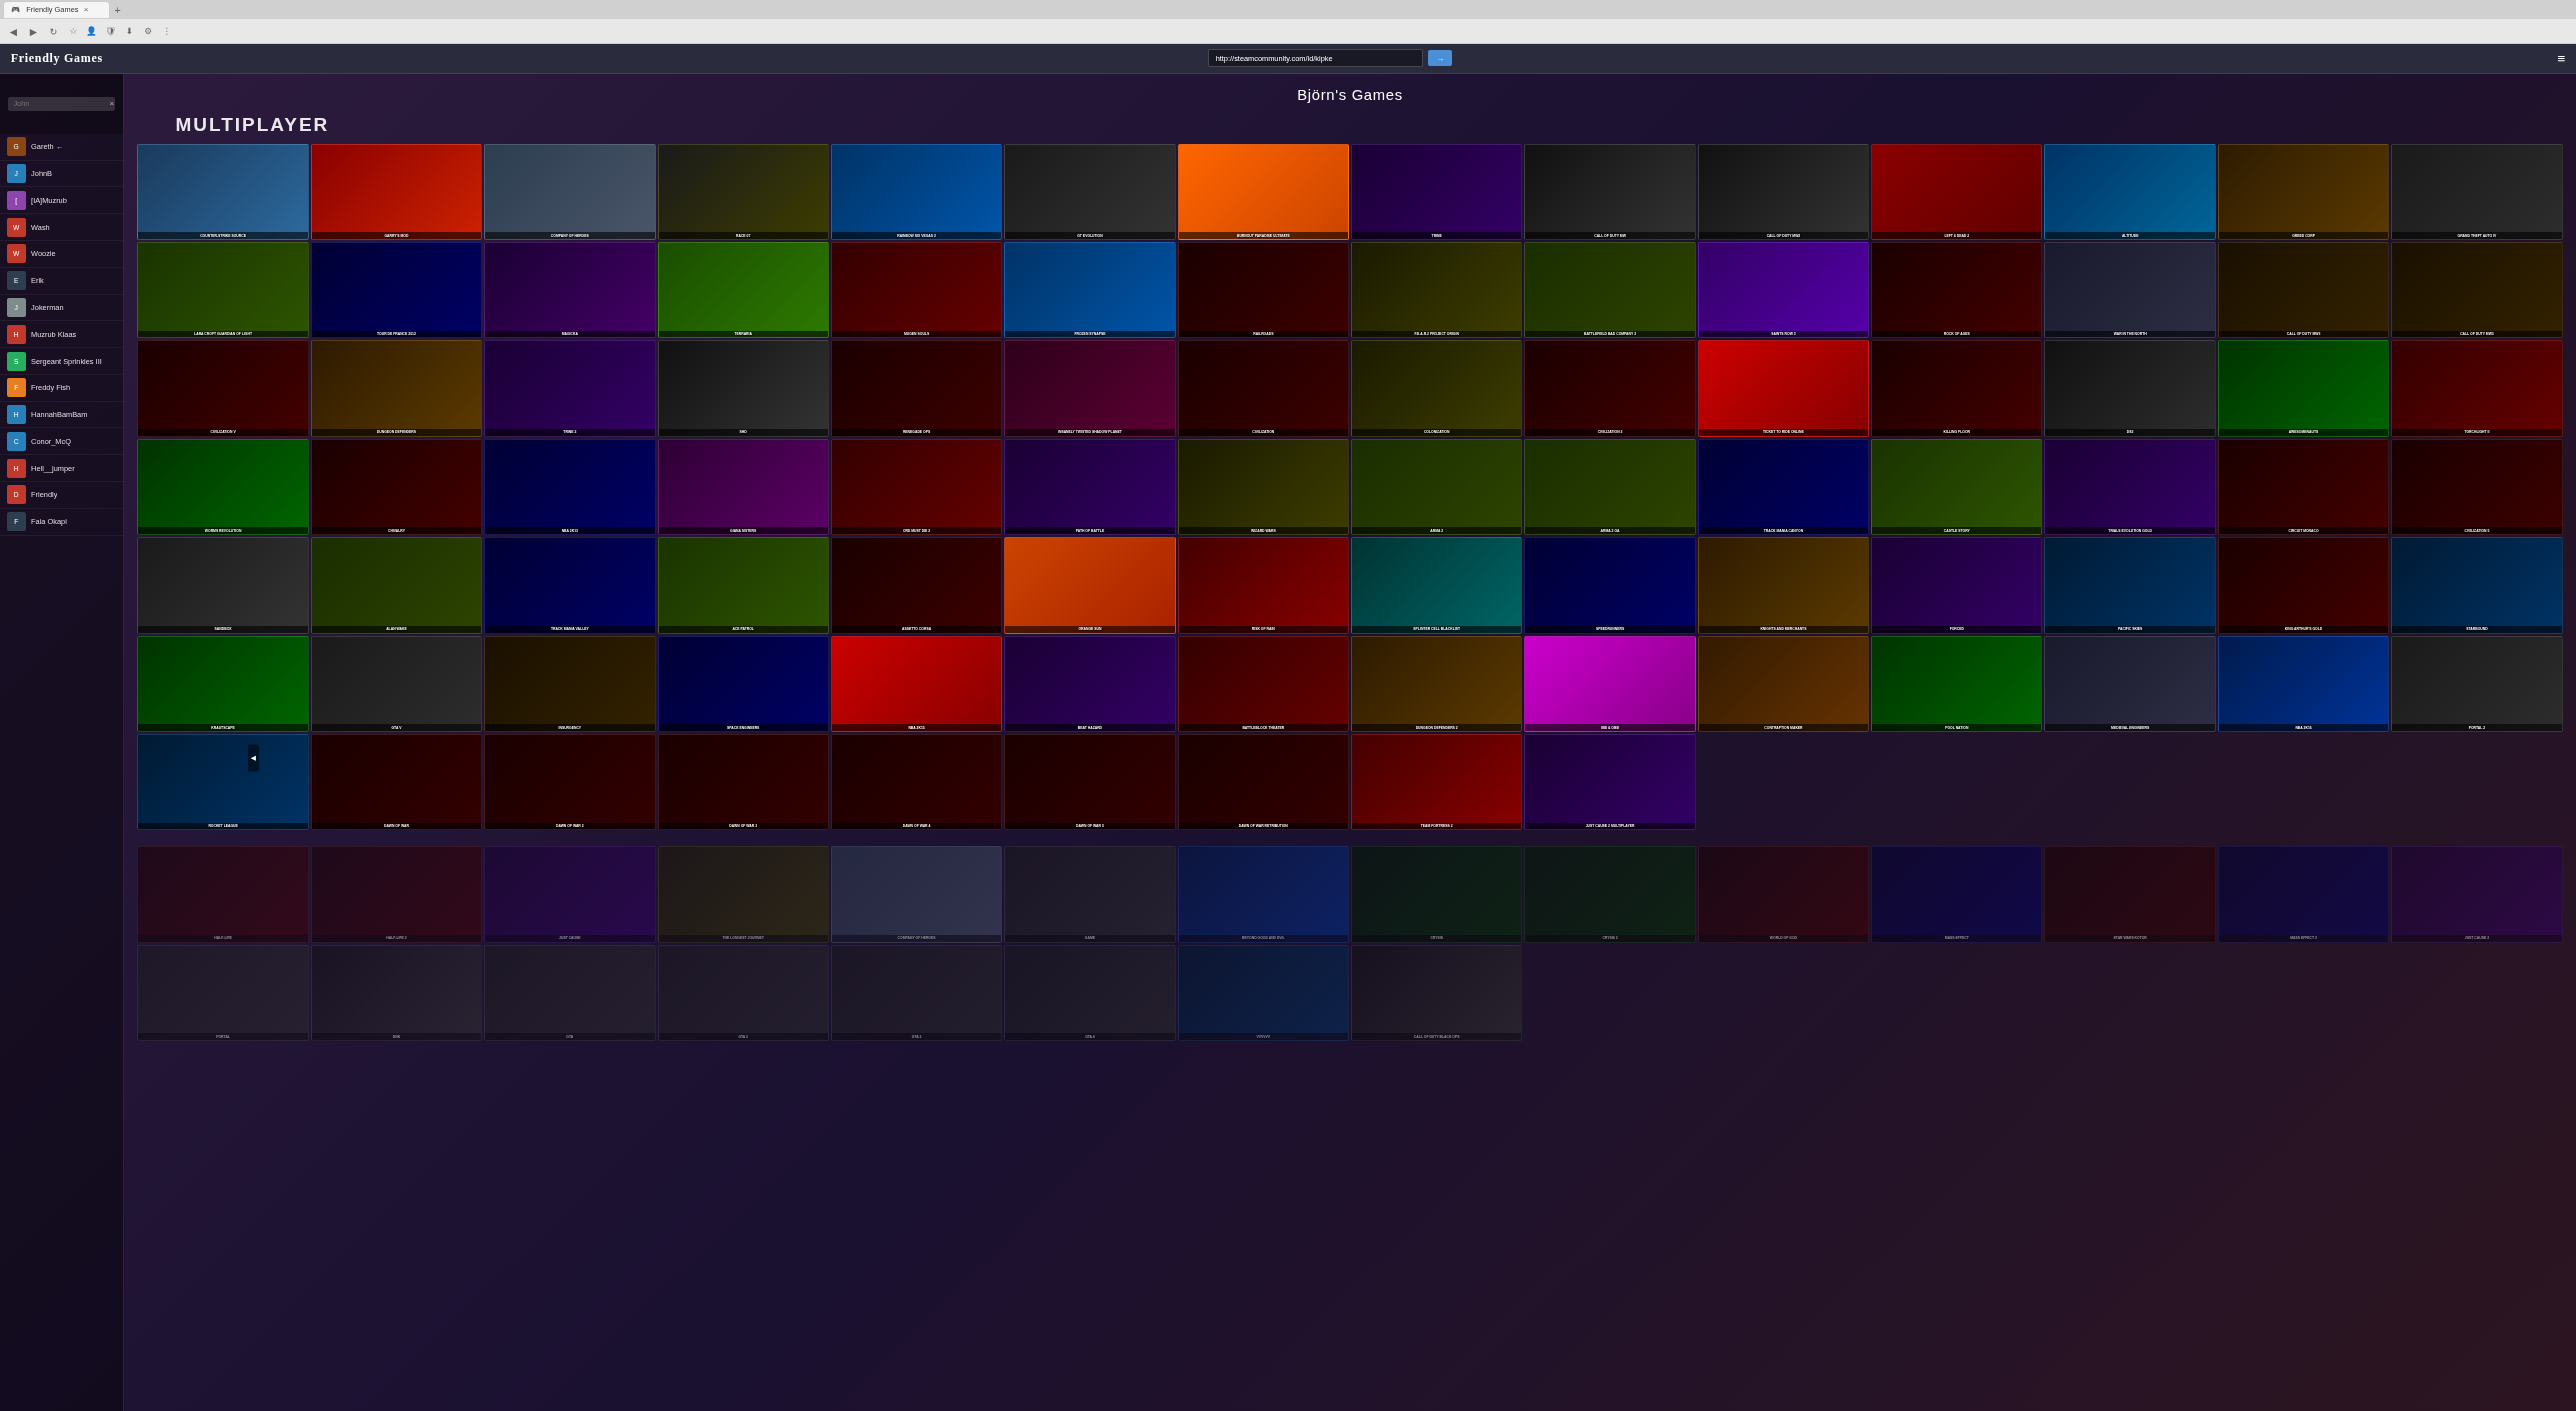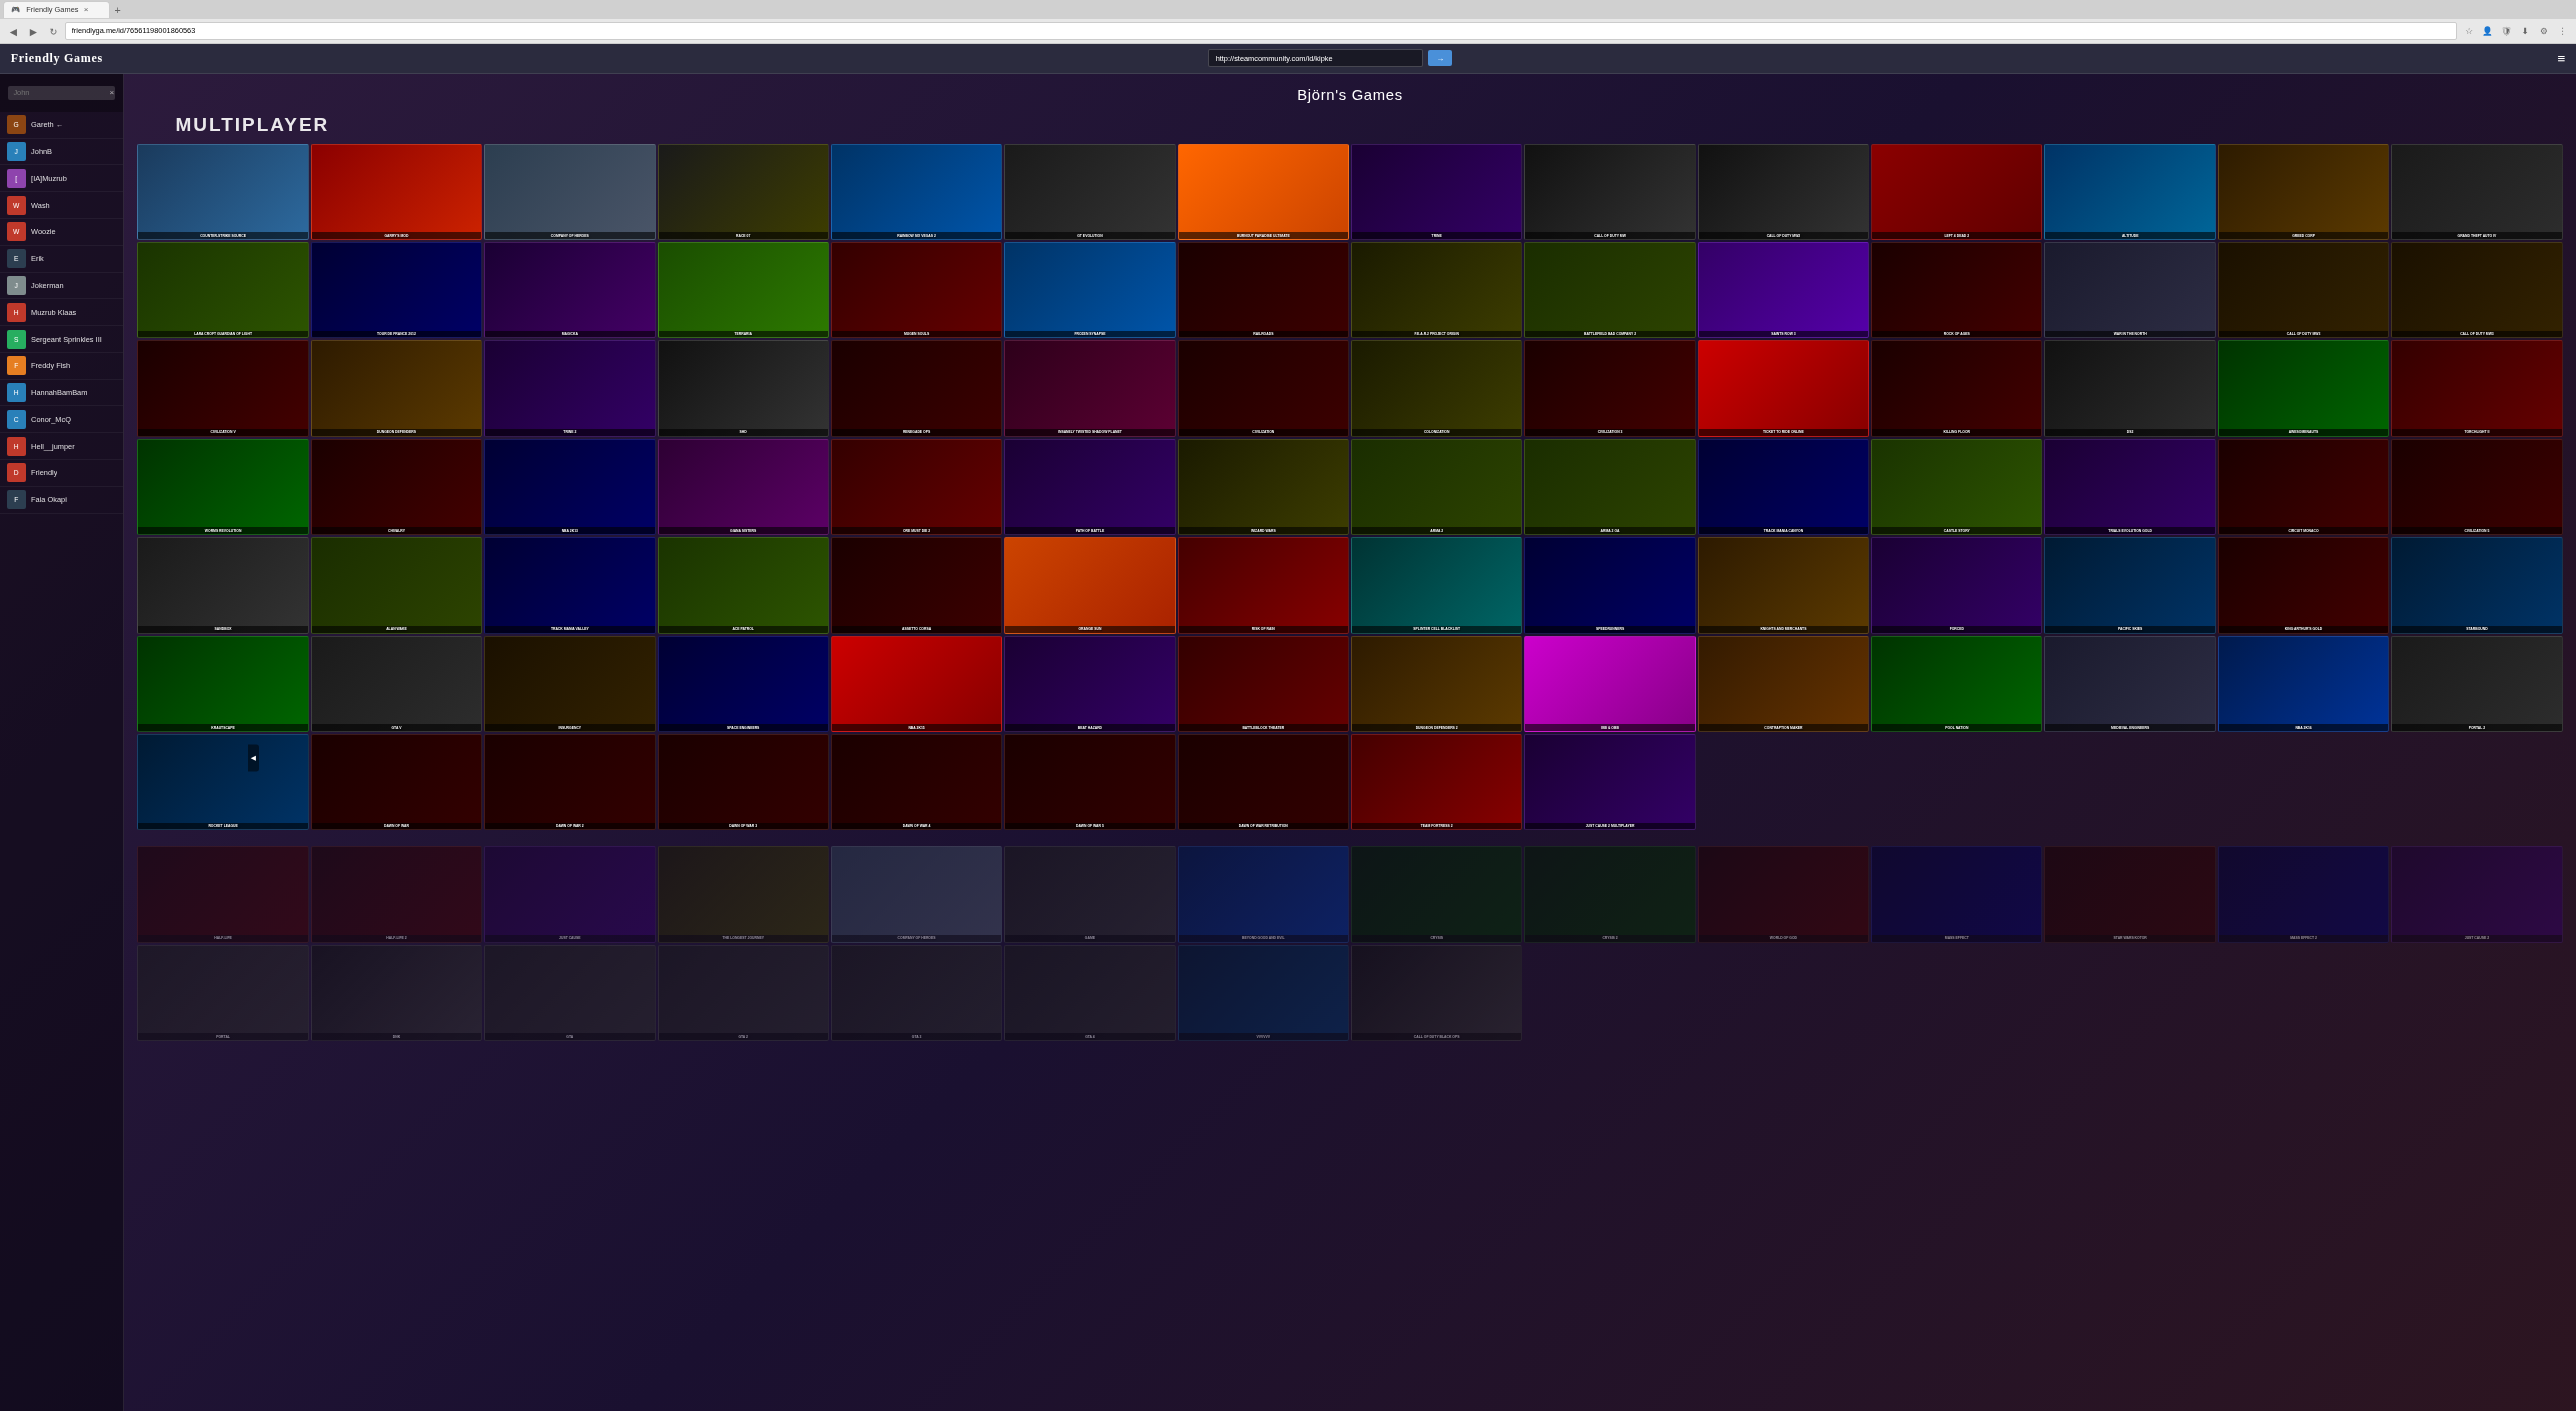--- a/index.html
+++ b/index.html
@@ -117,21 +117,21 @@
     .sidebar {
       width: 124px;
       min-width: 124px;
       background: rgba(0,0,0,0.4);
       border-right: 0.7px solid rgba(255,255,255,0.1);
       display: flex;
       flex-direction: column;
       overflow-y: auto;
     }
     .sidebar-header {
-      padding: 12px 8px;
+      padding: 23px 8px;
       background: rgba(0,0,0,0.3);
     }
     .search-container {
       display: flex;
       align-items: center;
       background: rgba(255,255,255,0.15);
       border-radius: 2px;
       padding: 2.7px 5.4px;
     }
     .search-input {
@@ -430,23 +430,20 @@
       <span>🎮</span>
       <span>Friendly Games</span>
       <span class="browser-tab-close">×</span>
     </div>
     <div class="browser-tab-new">+</div>
   </div>
   <div class="browser-toolbar">
     <div class="browser-nav-btn">◀</div>
     <div class="browser-nav-btn">▶</div>
     <div class="browser-nav-btn">↻</div>
-    <div class="browser-address-bar">
-      <input class="browser-address-input" type="text" value="friendlyga.me/id/76561198001860563" style="">
-    </div>
     <div class="browser-toolbar-right">
       <div class="browser-icon-btn">☆</div>
       <div class="browser-icon-btn">👤</div>
       <div class="browser-icon-btn">🛡</div>
       <div class="browser-icon-btn">⬇</div>
       <div class="browser-icon-btn">⚙</div>
       <div class="browser-icon-btn">⋮</div>
     </div>
   </div>
 </div>

